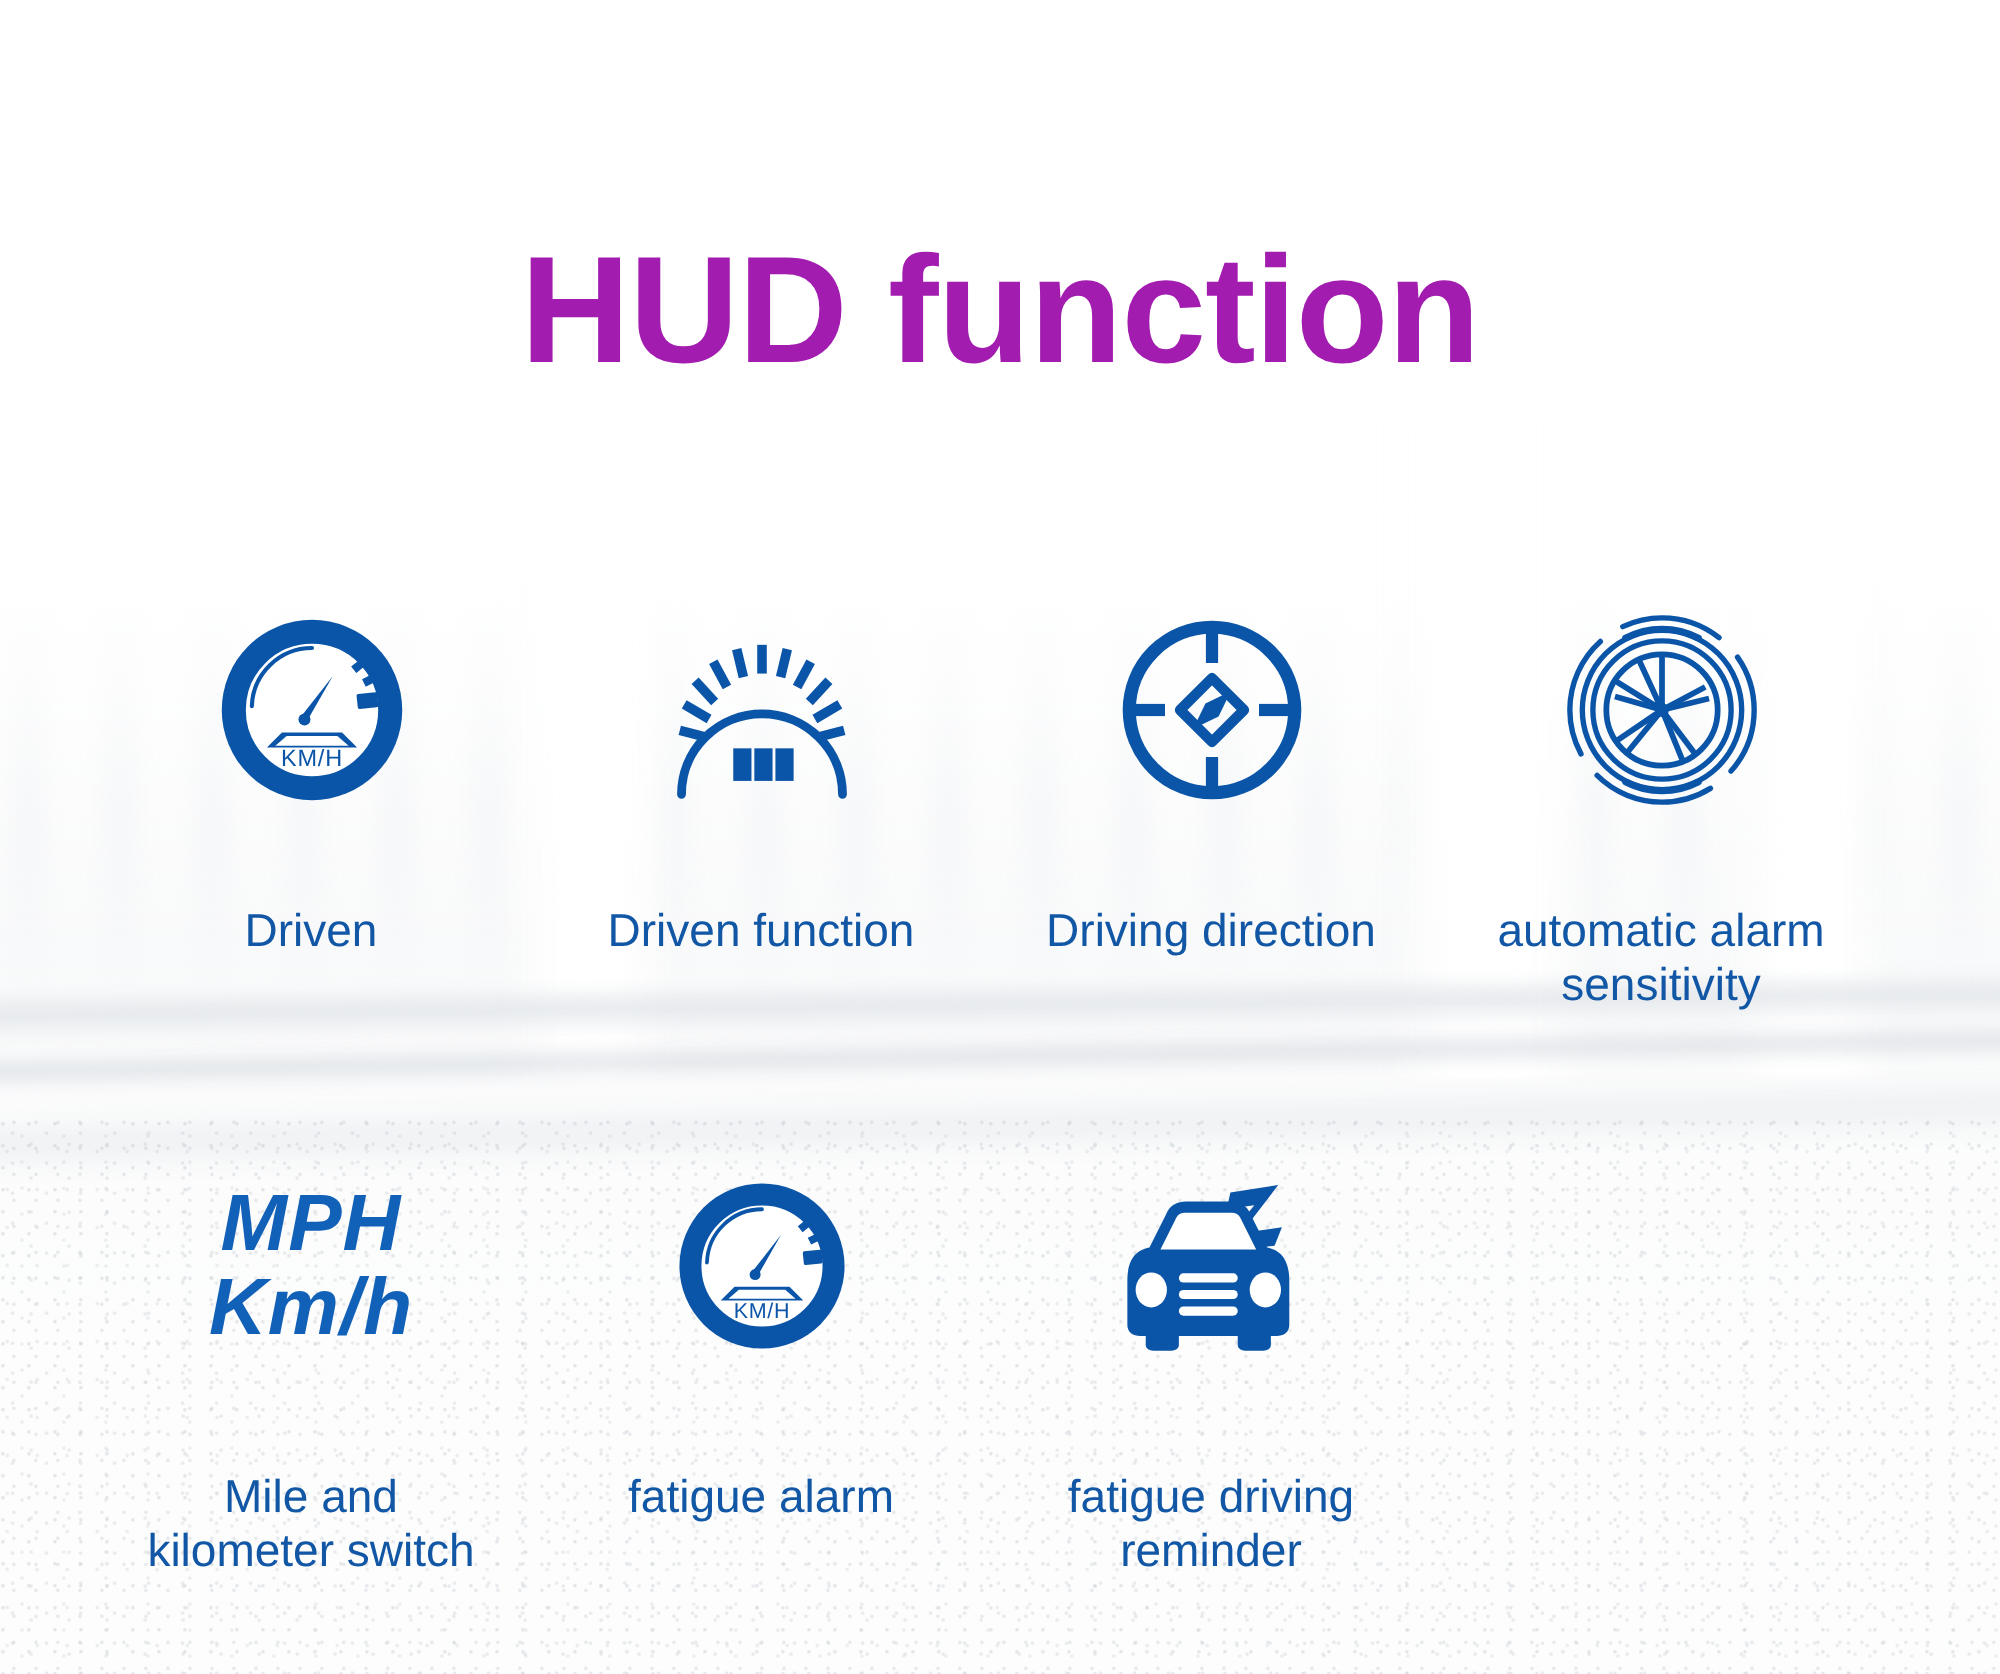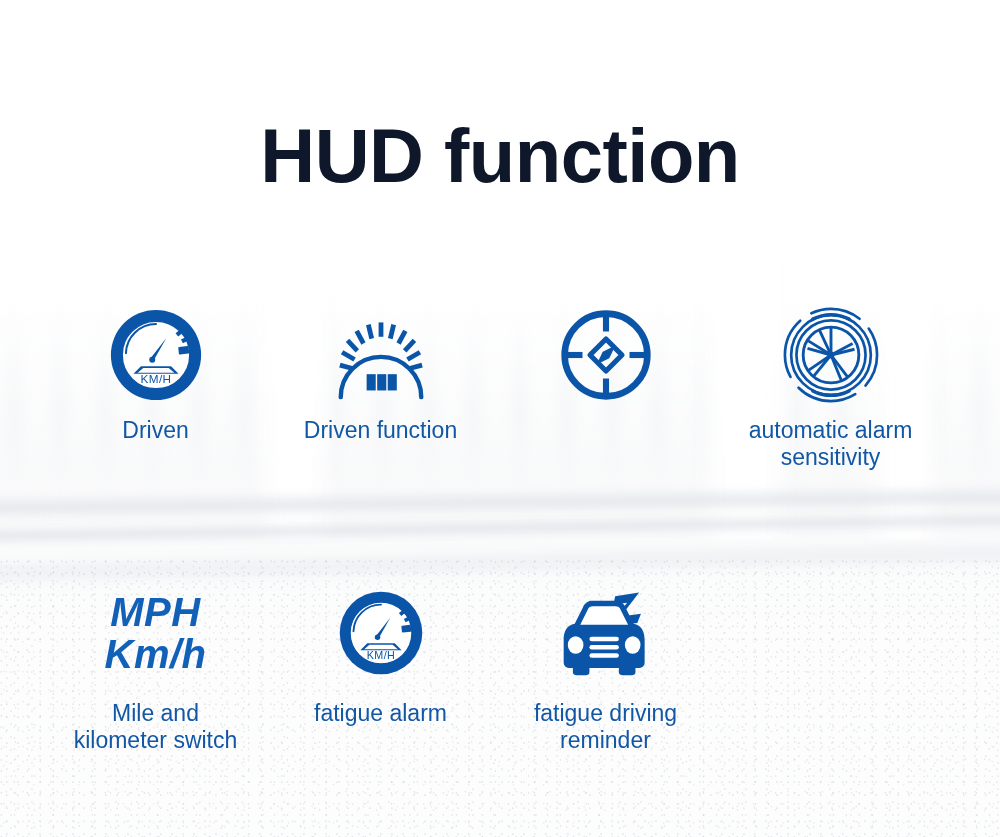--- a/index.html
+++ b/index.html
@@ -115,39 +115,40 @@
 
   .page-title {
     position: absolute;
     top: 118px;
     left: 0;
     width: 1000px;
     text-align: center;
     font-size: 76px;
     font-weight: bold;
     letter-spacing: -0.5px;
-    color: #0f172a;
+    color: #a21caf;
     line-height: 1;
     white-space: nowrap;
   }
 
   .grid-row {
     position: absolute;
     left: 0;
     width: 1000px;
     display: flex;
   }
   .row-1 { top: 305px; }
   .row-2 { top: 584px; }
 
   .feature {
     width: 225px;
     display: flex;
     flex-direction: column;
     align-items: center;
+    gap: 35px;
   }
   .feature-1 { margin-left: 43px; }
 
   .icon-box {
     height: 100px;
     display: flex;
     align-items: center;
     justify-content: center;
   }
   .row-2 .icon-box { height: 98px; }
@@ -251,20 +252,21 @@
             <g stroke="#0b55a8" stroke-width="6.5" stroke-linecap="butt">
               <line x1="50" y1="8" x2="50" y2="25"></line>
               <line x1="50" y1="75" x2="50" y2="92"></line>
               <line x1="8" y1="50" x2="25" y2="50"></line>
               <line x1="75" y1="50" x2="92" y2="50"></line>
             </g>
             <path d="M50 33 L67 50 L50 67 L33 50 Z" fill="none" stroke="#0b55a8" stroke-width="5.5" stroke-linejoin="round"></path>
             <path d="M60 40 L53.5 53.5 L40 60 L46.5 46.5 Z" fill="#0b55a8"></path>
           </svg>
         </div>
+        <div class="feature-label">Driving direction</div>
       </div>
 
       <div class="feature">
         <div class="icon-box">
           <svg width="96" height="96" viewBox="0 0 100 100">
             <g fill="none" stroke="#0b55a8" stroke-width="2.8" stroke-linecap="round">
               <path d="M50 2 A48 48 0 0 1 50 98 A48 48 0 0 1 50 2" stroke-dasharray="64 14" stroke-dashoffset="32"></path>
               <circle cx="50" cy="50" r="41.5"></circle>
               <circle cx="50" cy="50" r="36"></circle>
               <path d="M31 12.5 A41 41 0 0 1 69 12.5" stroke-width="3.4"></path>

